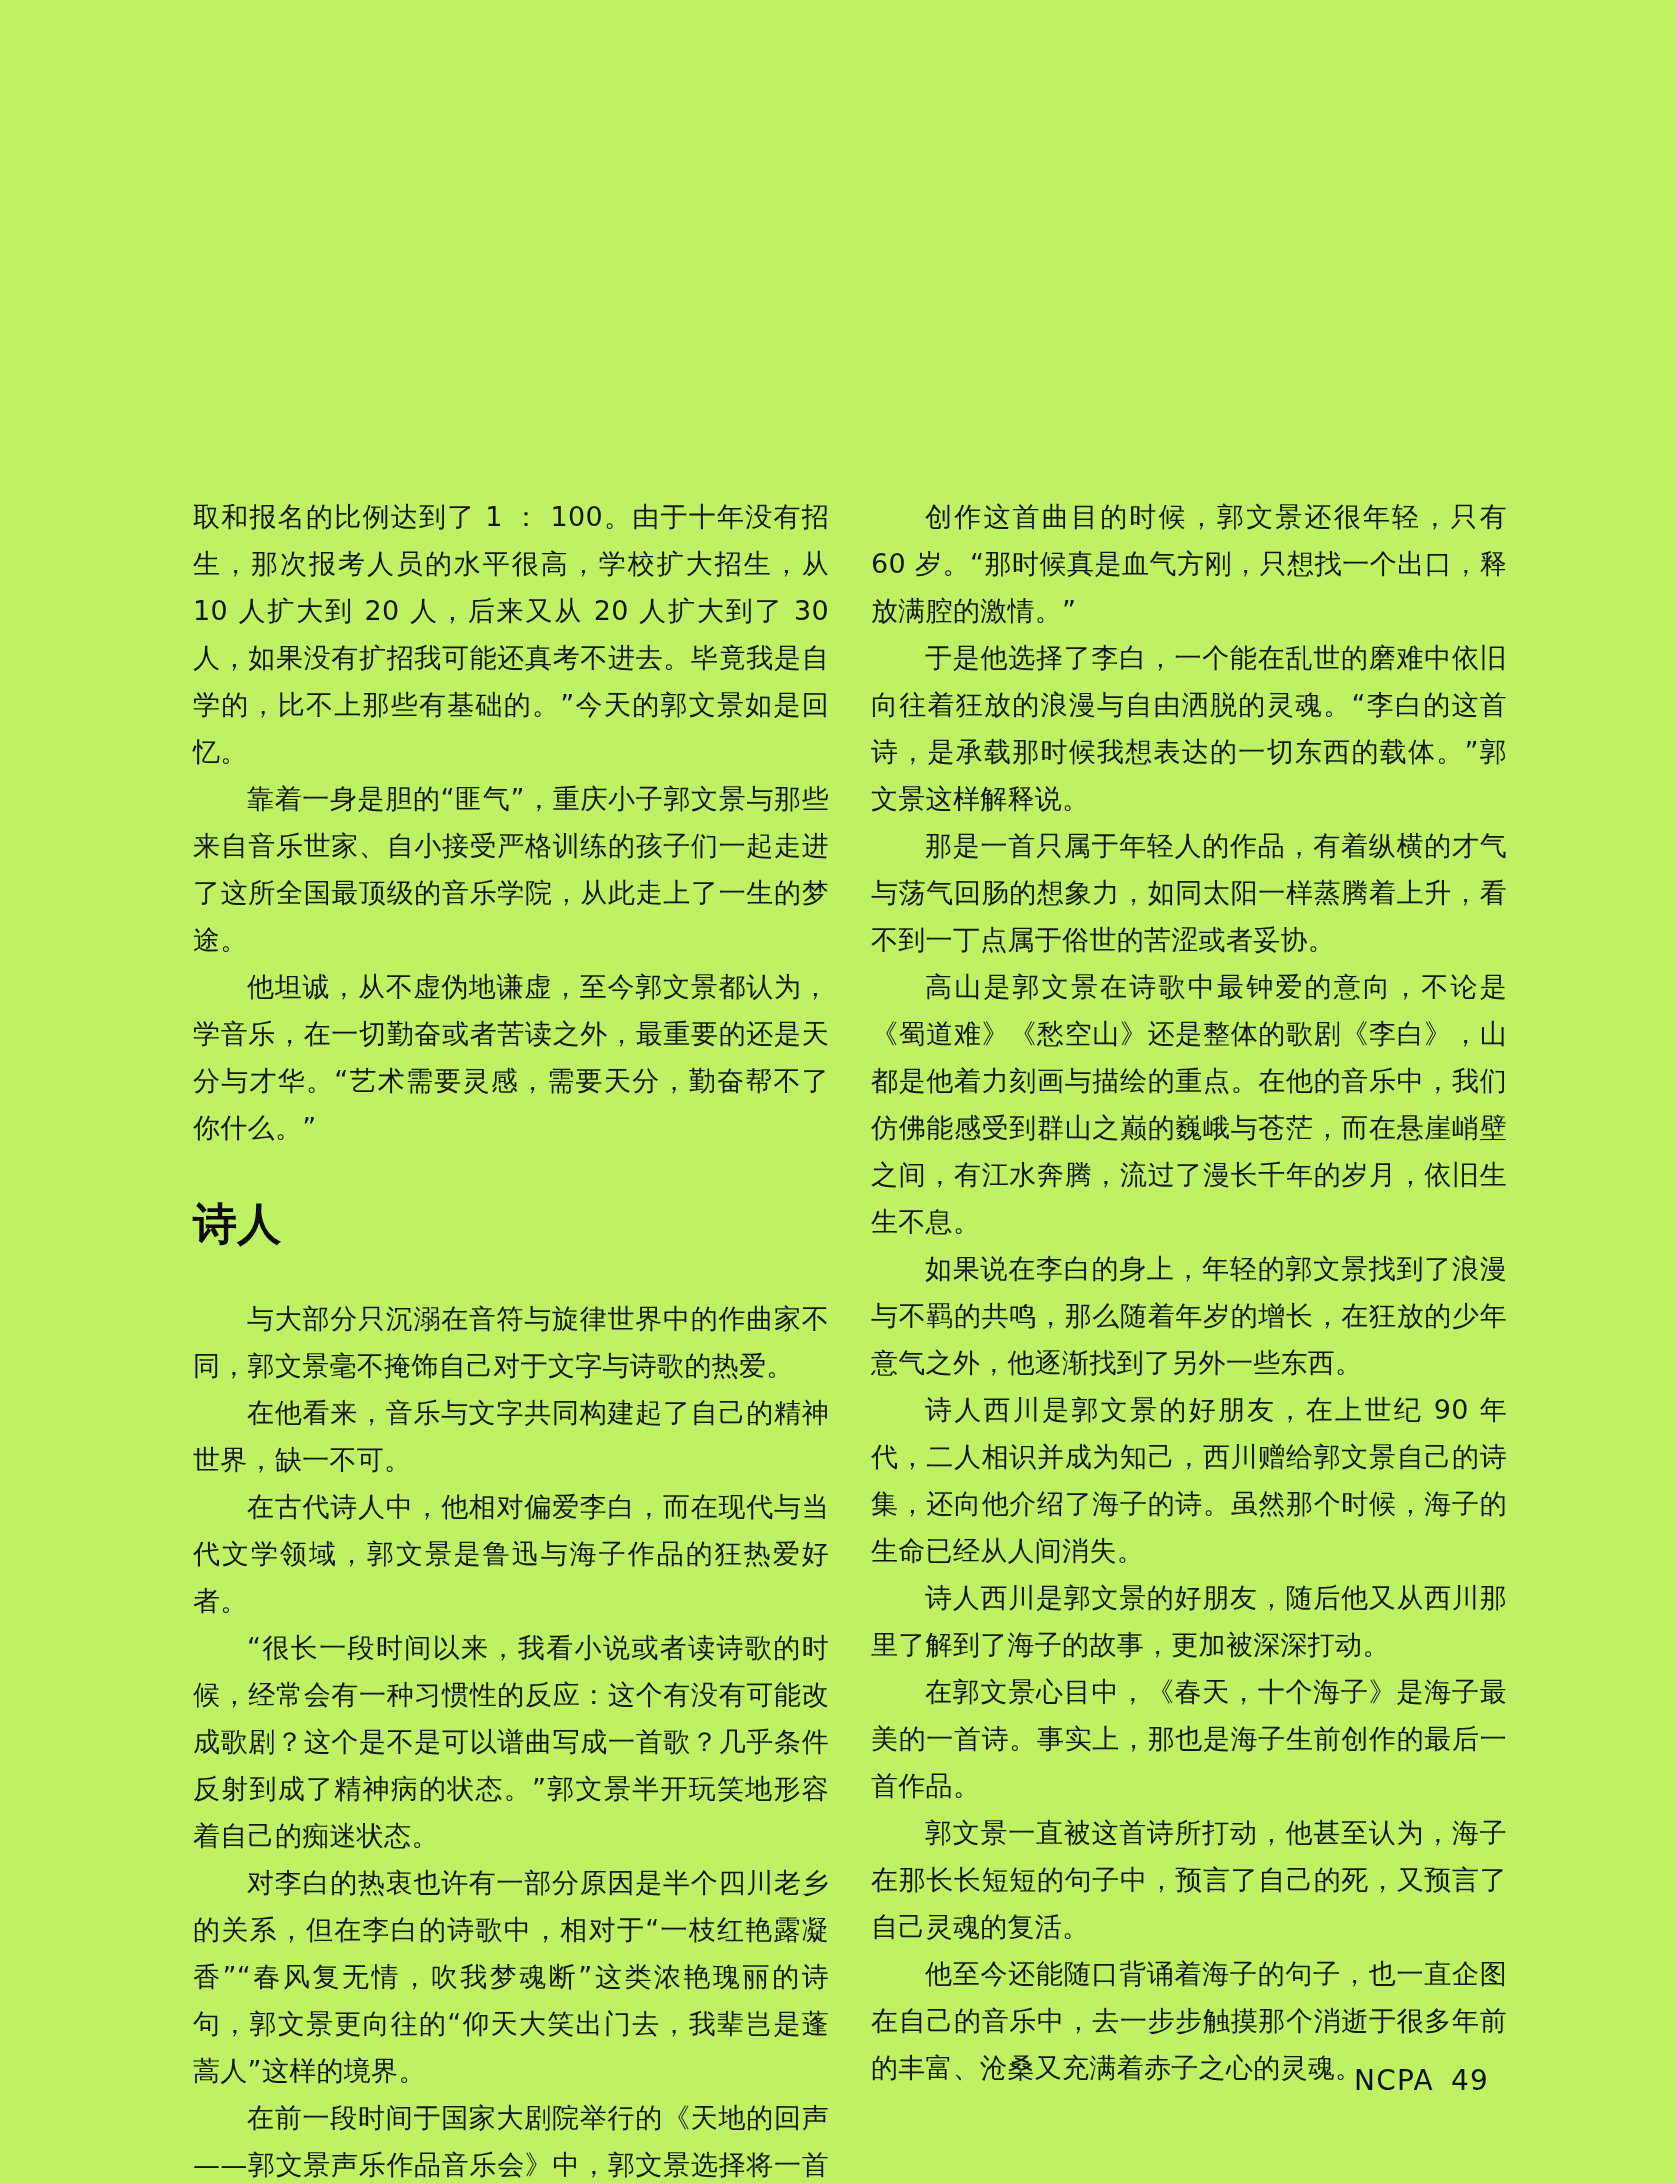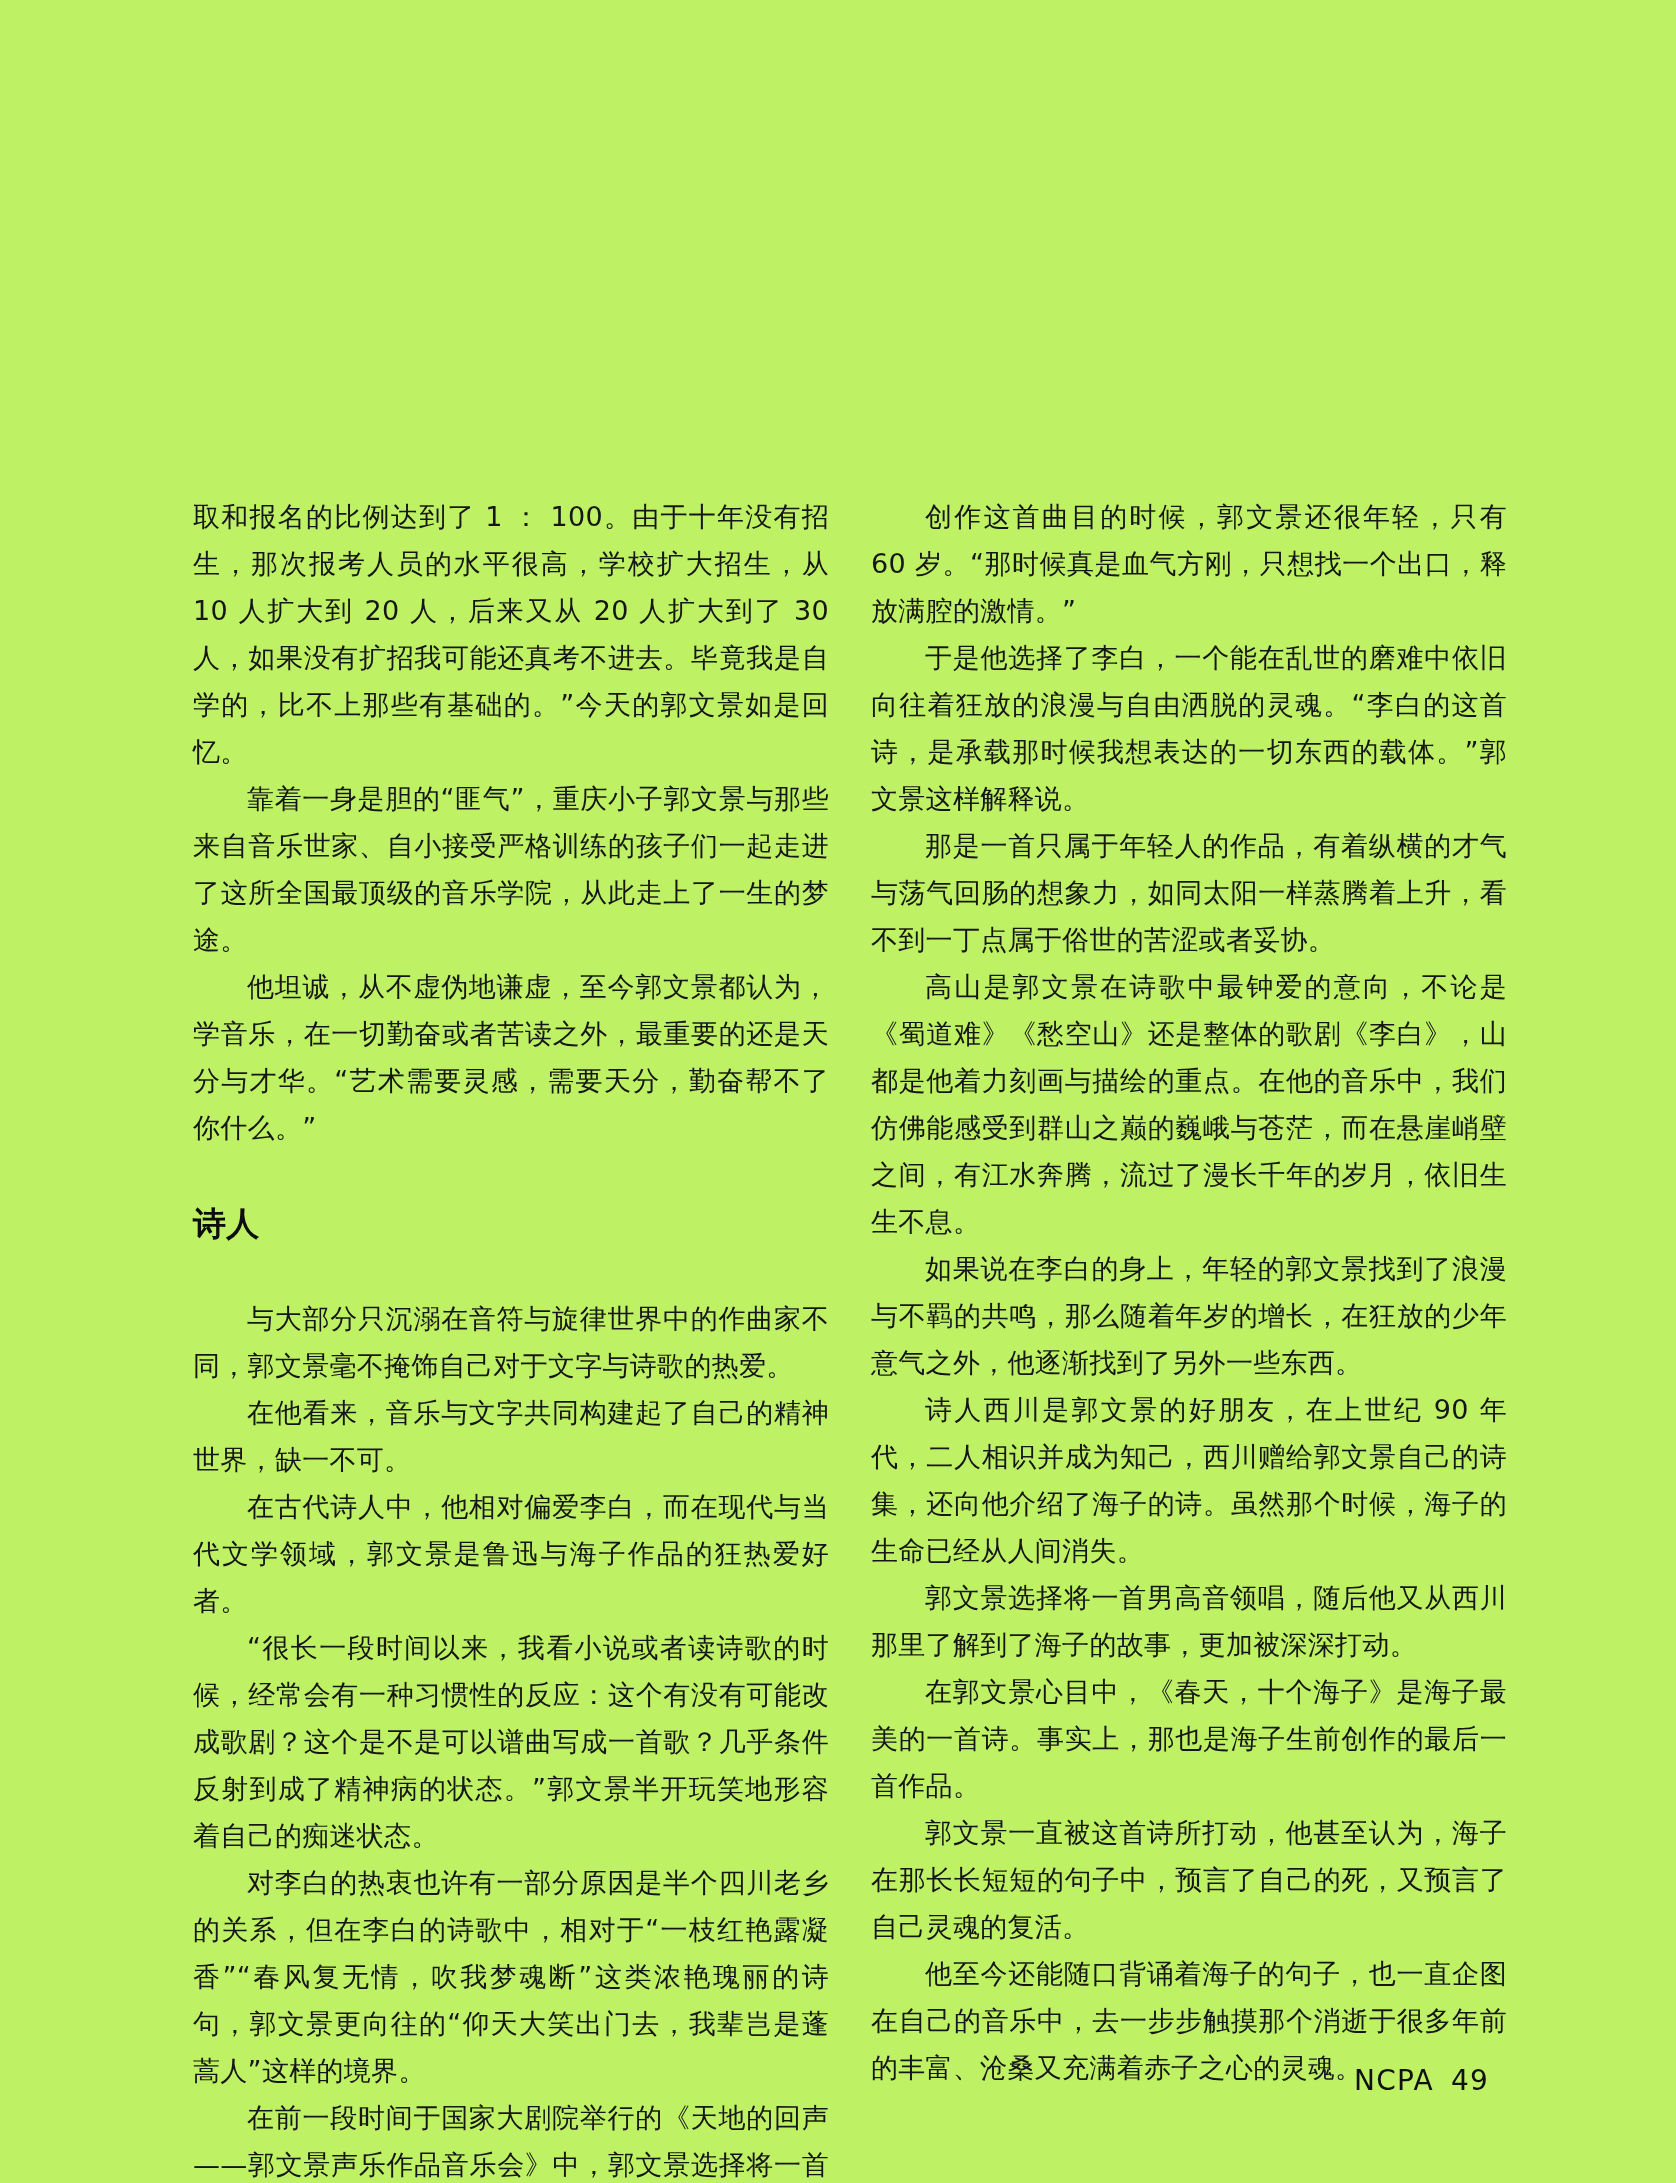--- a/index.html
+++ b/index.html
@@ -33,21 +33,21 @@
   #right-col { left: 871px; }
   .para {
     margin: 0;
     padding: 0;
     text-indent: 2em;
   }
   .para.no-indent { text-indent: 0; }
   .section-heading {
     margin: 49px 0 48px 0;
     padding: 0;
-    font-size: 33px;
+    font-size: 44px;
     line-height: 47px;
     font-weight: 700;
     text-align: left;
     text-indent: 0;
     color: #0d0d0d;
   }
   .footer {
     position: absolute;
     left: 1354px;
     top: 2066px;
@@ -82,21 +82,21 @@
   </div>
 
   <div class="column" id="right-col">
     <div>
         <p class="para">创作这首曲目的时候，郭文景还很年轻，只有 60 岁。“那时候真是血气方刚，只想找一个出口，释放满腔的激情。”</p>
         <p class="para">于是他选择了李白，一个能在乱世的磨难中依旧向往着狂放的浪漫与自由洒脱的灵魂。“李白的这首诗，是承载那时候我想表达的一切东西的载体。”郭文景这样解释说。</p>
         <p class="para">那是一首只属于年轻人的作品，有着纵横的才气与荡气回肠的想象力，如同太阳一样蒸腾着上升，看不到一丁点属于俗世的苦涩或者妥协。</p>
         <p class="para">高山是郭文景在诗歌中最钟爱的意向，不论是《蜀道难》《愁空山》还是整体的歌剧《李白》，山都是他着力刻画与描绘的重点。在他的音乐中，我们仿佛能感受到群山之巅的巍峨与苍茫，而在悬崖峭壁之间，有江水奔腾，流过了漫长千年的岁月，依旧生生不息。</p>
         <p class="para">如果说在李白的身上，年轻的郭文景找到了浪漫与不羁的共鸣，那么随着年岁的增长，在狂放的少年意气之外，他逐渐找到了另外一些东西。</p>
         <p class="para">诗人西川是郭文景的好朋友，在上世纪 90 年代，二人相识并成为知己，西川赠给郭文景自己的诗集，还向他介绍了海子的诗。虽然那个时候，海子的生命已经从人间消失。</p>
-        <p class="para">郭文景选择将一首男高音领唱，随后他又从西川那里了解到了海子的故事，更加被深深打动。</p>
+        <p class="para">诗人西川是郭文景的好朋友，随后他又从西川那里了解到了海子的故事，更加被深深打动。</p>
         <p class="para">在郭文景心目中，《春天，十个海子》是海子最美的一首诗。事实上，那也是海子生前创作的最后一首作品。</p>
         <p class="para">郭文景一直被这首诗所打动，他甚至认为，海子在那长长短短的句子中，预言了自己的死，又预言了自己灵魂的复活。</p>
         <p class="para">他至今还能随口背诵着海子的句子，也一直企图在自己的音乐中，去一步步触摸那个消逝于很多年前的丰富、沧桑又充满着赤子之心的灵魂。</p>
       </div>
   </div>
 
   <div class="footer">
     <span>NCPA</span><span class="pagenum">49</span>
   </div>
 

